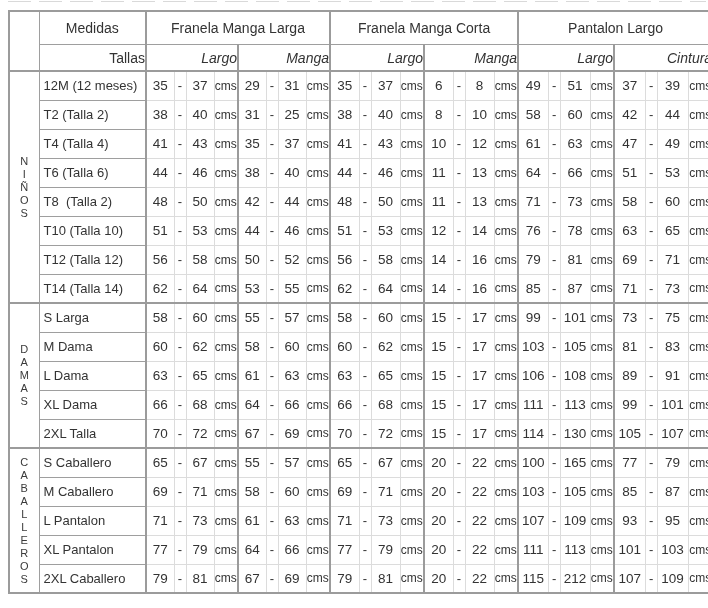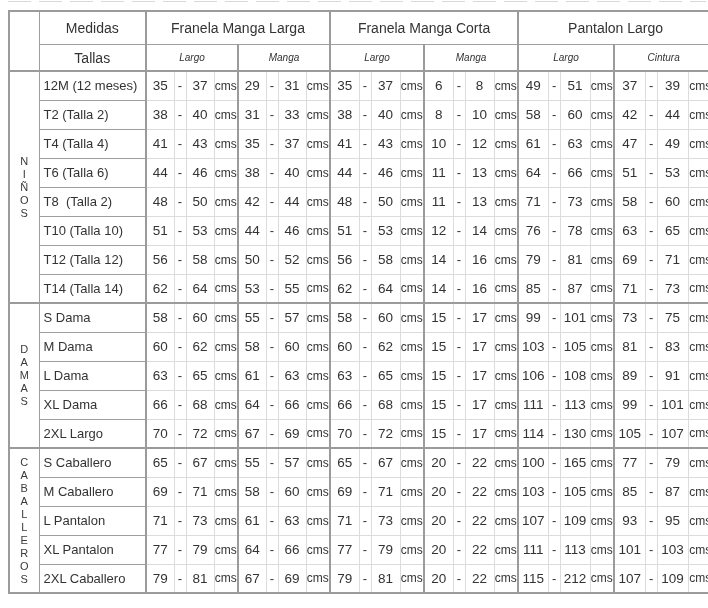--- a/index.html
+++ b/index.html
@@ -43,24 +43,24 @@
     overflow: hidden;
   }
   
   .hcell {
     border: 1.5px solid #9e9e9e;
     text-align: center;
     font-size: 14px;
     color: #333333;
   }
   tr.hrow1 td { height: 32px; }
-  tr.hrow2 td { height: 25px; }
+  tr.hrow2 td { height: 25px; text-align: right; }
   .subhead {
     font-style: italic;
-    font-size: 10px;
+    font-size: 14px;
   }
   .corner {
     border-right: 1.5px solid #9e9e9e;
     border-bottom: 2px solid #9b9b9b;
   }
   tr.hrow2 .hcell { border-bottom: 2px solid #9b9b9b; }
   
   tbody tr { height: 29px; }
   tbody tr.sec-start td { border-top: 2px solid #9b9b9b; }
   .vlabel {
@@ -176,21 +176,21 @@
           <td class="unit">cms</td>
         </tr>
         <tr>
           <td class="lbl">T2 (Talla 2)</td>
           <td class="num gstart">38</td>
           <td class="dash">-</td>
           <td class="num">40</td>
           <td class="unit">cms</td>
           <td class="num gstart">31</td>
           <td class="dash">-</td>
-          <td class="num">33</td>
+          <td class="num">25</td>
           <td class="unit">cms</td>
           <td class="num gstart">38</td>
           <td class="dash">-</td>
           <td class="num">40</td>
           <td class="unit">cms</td>
           <td class="num gstart">8</td>
           <td class="dash">-</td>
           <td class="num">10</td>
           <td class="unit">cms</td>
           <td class="num gstart">58</td>
@@ -363,21 +363,21 @@
           <td class="dash">-</td>
           <td class="num">73</td>
           <td class="unit">cms</td>
         </tr>
         <tr class="sec-start">
           <td rowspan="5" class="vlabel">D
 A
 M
 A
 S</td>
-          <td class="lbl">S Dama</td>
+          <td class="lbl">S Larga</td>
           <td class="num gstart">58</td>
           <td class="dash">-</td>
           <td class="num">60</td>
           <td class="unit">cms</td>
           <td class="num gstart">55</td>
           <td class="dash">-</td>
           <td class="num">57</td>
           <td class="unit">cms</td>
           <td class="num gstart">58</td>
           <td class="dash">-</td>
@@ -471,21 +471,21 @@
           <td class="num gstart">111</td>
           <td class="dash">-</td>
           <td class="num">113</td>
           <td class="unit">cms</td>
           <td class="num gstart">99</td>
           <td class="dash">-</td>
           <td class="num">101</td>
           <td class="unit">cms</td>
         </tr>
         <tr>
-          <td class="lbl">2XL Largo</td>
+          <td class="lbl">2XL Talla</td>
           <td class="num gstart">70</td>
           <td class="dash">-</td>
           <td class="num">72</td>
           <td class="unit">cms</td>
           <td class="num gstart">67</td>
           <td class="dash">-</td>
           <td class="num">69</td>
           <td class="unit">cms</td>
           <td class="num gstart">70</td>
           <td class="dash">-</td>

